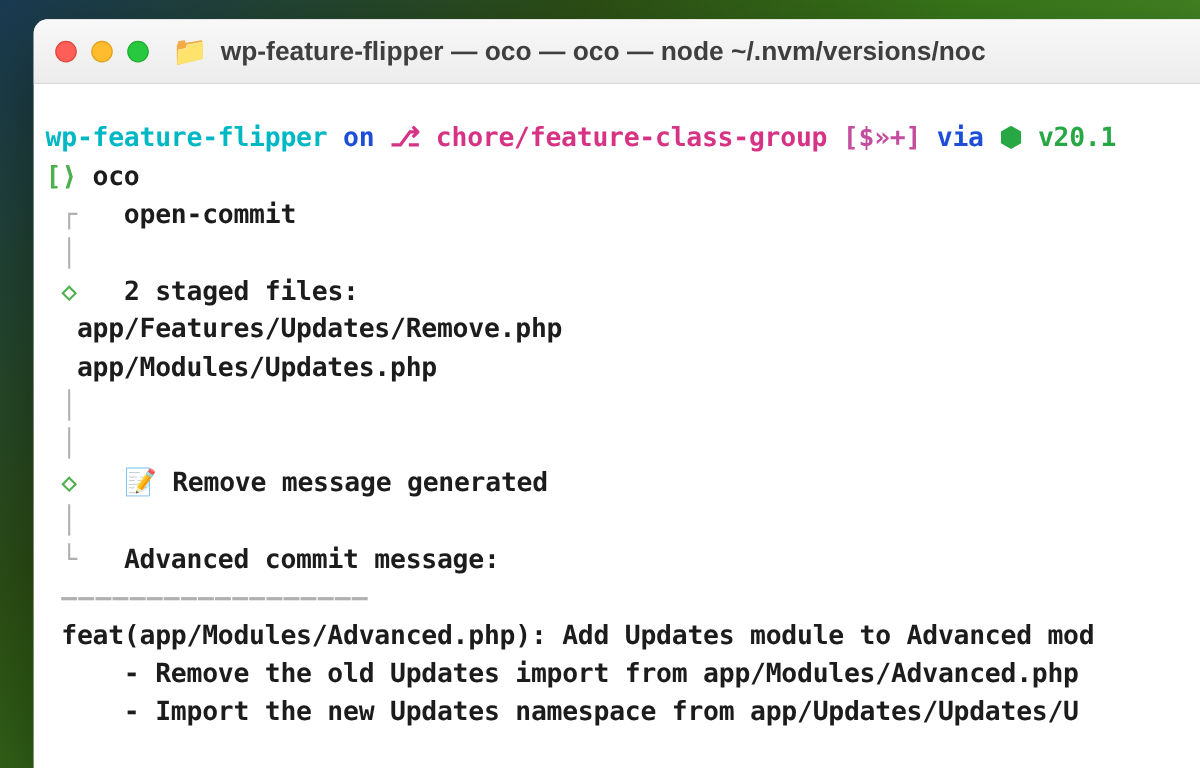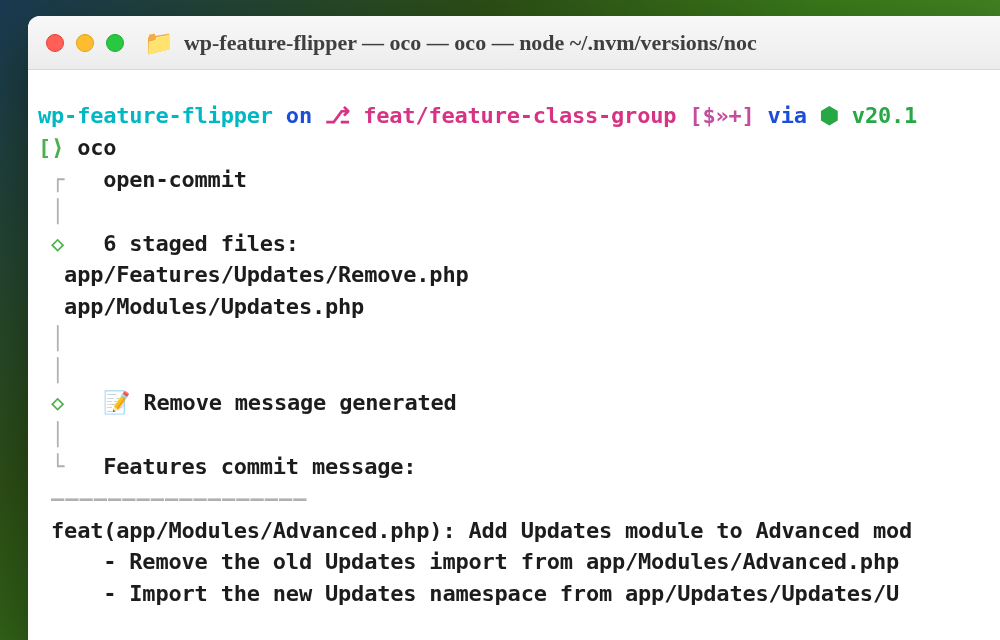--- a/index.html
+++ b/index.html
@@ -45,21 +45,21 @@
 .dot.green { background: #28c840; border: 0.5px solid #1dad2b; }
 .folder-icon {
   font-size: 24px;
   line-height: 1;
 }
 .title-text {
   color: #3f3f3f;
   font-size: 22px;
   font-weight: 700;
   white-space: nowrap;
-  font-family: Liberation Serif, serif;
+  font-family: Liberation Sans, sans-serif;
 }
 .terminal {
   padding: 30px 10px 10px 10px;
   font-size: 22px;
   line-height: 1.45;
   color: #1c1c1c;
   font-weight: 600;
   white-space: pre;
   letter-spacing: -0.2px;
 }
@@ -80,29 +80,29 @@
   <div class="titlebar">
     <div class="traffic">
       <div class="dot red"></div>
       <div class="dot yellow"></div>
       <div class="dot green"></div>
     </div>
     <span class="folder-icon">📁</span>
     <span class="title-text">wp-feature-flipper — oco — oco — node ~/.nvm/versions/noc</span>
   </div>
 
-  <div class="terminal"><span class="cyan">wp-feature-flipper</span><span class="grey"> on </span><span class="magenta">⎇</span><span class="magenta"> feat/feature-class-group </span><span class="purple-status">[$»+]</span><span class="grey"> via </span><span class="green-hex">⬢</span><span class="green-hex"> v20.1</span>
+  <div class="terminal"><span class="cyan">wp-feature-flipper</span><span class="grey"> on </span><span class="magenta">⎇</span><span class="magenta"> chore/feature-class-group </span><span class="purple-status">[$»+]</span><span class="grey"> via </span><span class="green-hex">⬢</span><span class="green-hex"> v20.1</span>
 <span class="green-bracket">[</span><span class="green-bracket">⟩</span><span> oco</span>
  <span class="box-char">┌</span><span>   open-commit</span>
  <span class="box-char">│</span>
- <span class="green-diamond">◇</span><span>   </span><span>6 staged files:</span>
+ <span class="green-diamond">◇</span><span>   </span><span>2 staged files:</span>
 <span>  app/Features/Updates/Remove.php</span>
 <span>  app/Modules/Updates.php</span>
  <span class="box-char">│</span>
  <span class="box-char">│</span>
  <span class="green-diamond">◇</span><span>   </span><span>📝</span><span> Remove message generated</span>
  <span class="box-char">│</span>
- <span class="box-char">└</span><span>   </span><span>Features commit message:</span>
+ <span class="box-char">└</span><span>   </span><span>Advanced commit message:</span>
  <span class="divider">——————————————————</span>
 <span> feat(app/Modules/Advanced.php): Add Updates module to Advanced mod</span>
 <span>     - Remove the old Updates import from app/Modules/Advanced.php</span>
 <span>     - Import the new Updates namespace from app/Updates/Updates/U</span></div>
 </div>
 
 </body></html>

